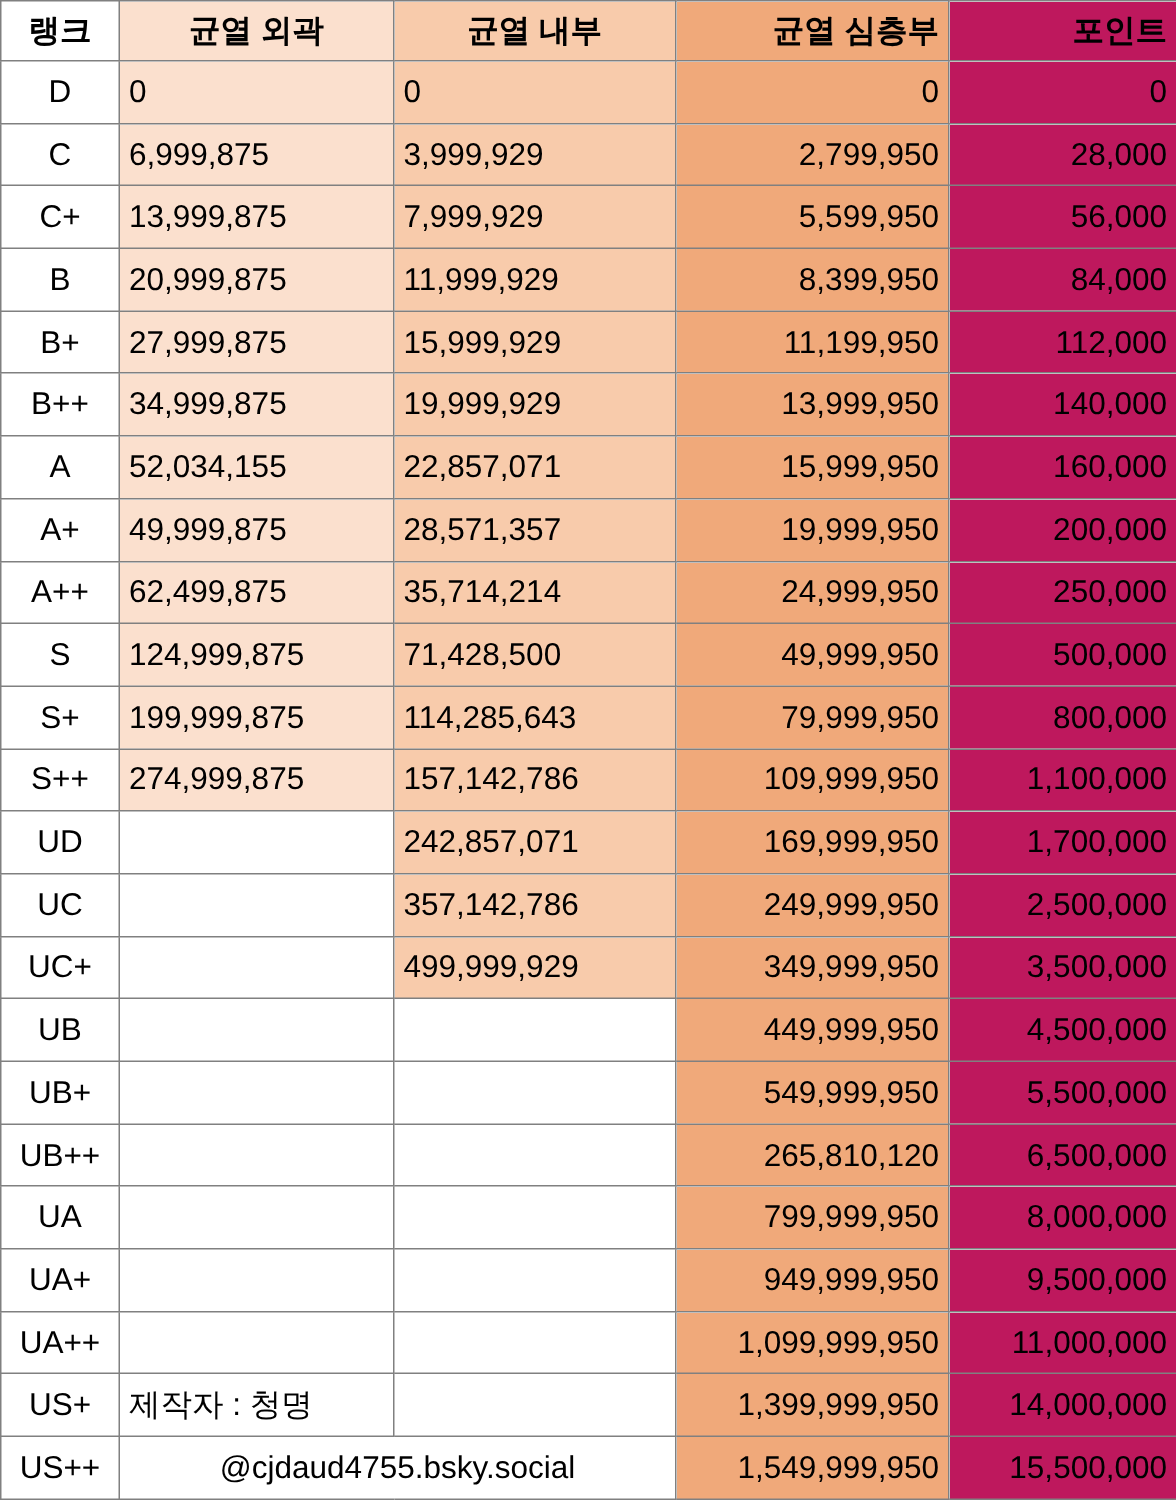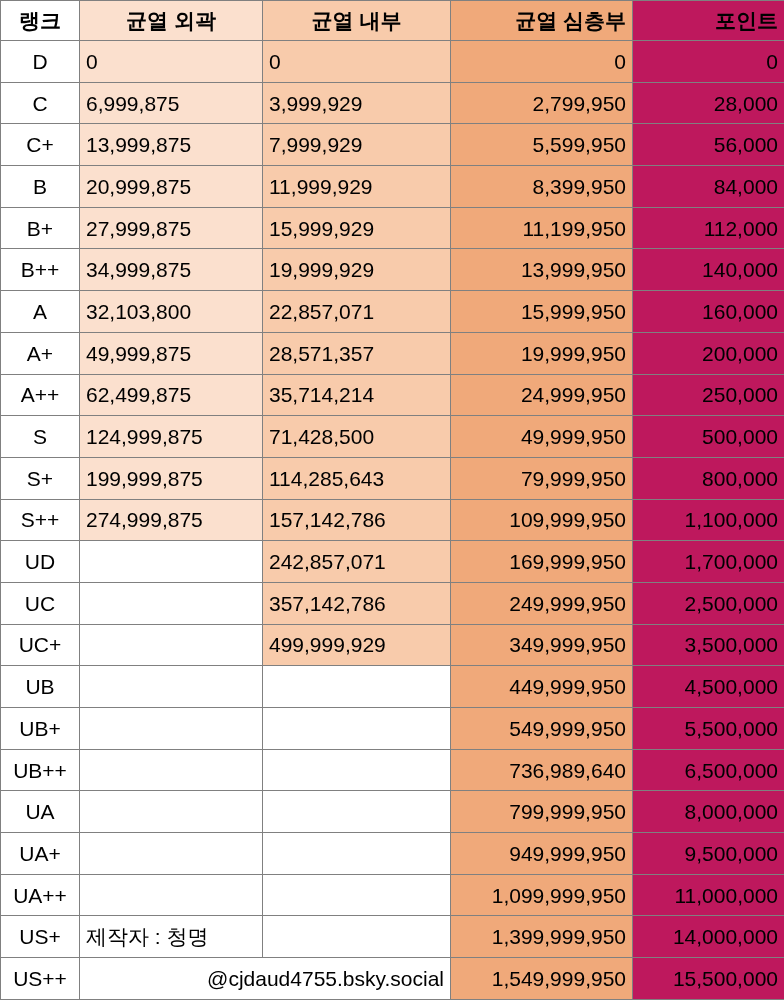--- a/index.html
+++ b/index.html
@@ -51,21 +51,21 @@
 
   .empty-cell { background: #ffffff; }
 
   .credit-cell {
     background: #ffffff;
     text-align: left;
     font-size: 21px;
   }
   .handle-cell {
     background: #ffffff;
-    text-align: right;
+    text-align: center;
     font-size: 21px;
   }
 </style>
 </head>
 <body>
 
 <table class="rank-table">
   <colgroup>
     <col class="c-rank">
       <col class="c-outer">
@@ -120,21 +120,21 @@
       </tr>
       <tr>
         <td class="col-rank">B++</td>
         <td class="col-outer">34,999,875</td>
         <td class="col-inner">19,999,929</td>
         <td class="col-deep">13,999,950</td>
         <td class="col-point">140,000</td>
       </tr>
       <tr>
         <td class="col-rank">A</td>
-        <td class="col-outer">32,103,800</td>
+        <td class="col-outer">52,034,155</td>
         <td class="col-inner">22,857,071</td>
         <td class="col-deep">15,999,950</td>
         <td class="col-point">160,000</td>
       </tr>
       <tr>
         <td class="col-rank">A+</td>
         <td class="col-outer">49,999,875</td>
         <td class="col-inner">28,571,357</td>
         <td class="col-deep">19,999,950</td>
         <td class="col-point">200,000</td>
@@ -199,21 +199,21 @@
         <td class="col-rank">UB+</td>
         <td class="col-outer empty-cell"></td>
         <td class="col-inner empty-cell"></td>
         <td class="col-deep">549,999,950</td>
         <td class="col-point">5,500,000</td>
       </tr>
       <tr>
         <td class="col-rank">UB++</td>
         <td class="col-outer empty-cell"></td>
         <td class="col-inner empty-cell"></td>
-        <td class="col-deep">736,989,640</td>
+        <td class="col-deep">265,810,120</td>
         <td class="col-point">6,500,000</td>
       </tr>
       <tr>
         <td class="col-rank">UA</td>
         <td class="col-outer empty-cell"></td>
         <td class="col-inner empty-cell"></td>
         <td class="col-deep">799,999,950</td>
         <td class="col-point">8,000,000</td>
       </tr>
       <tr>

